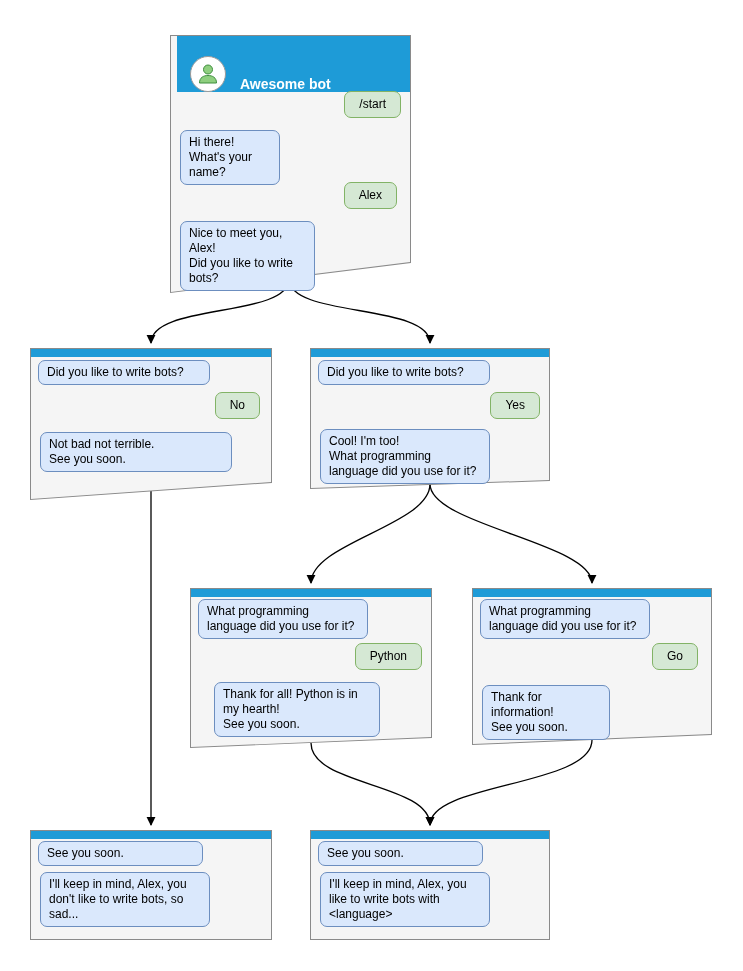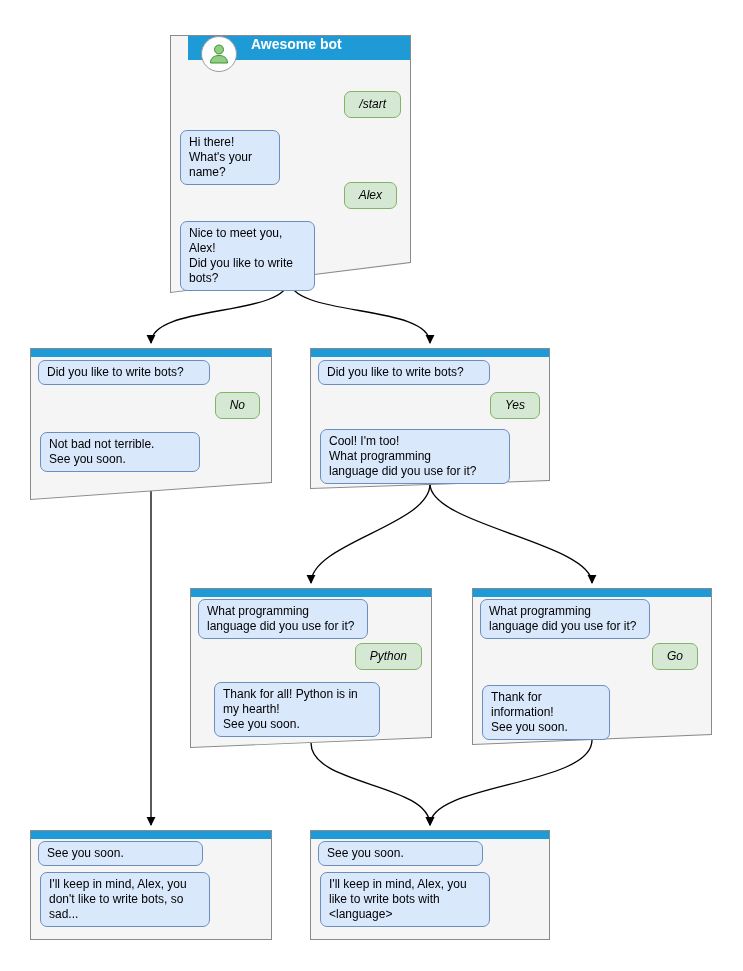--- a/index.html
+++ b/index.html
@@ -12,38 +12,38 @@
 
   .panel { position:absolute; }
   .shape { position:absolute; }
   .shape.border { inset:0; background:var(--panel-border,#8a8a8a); }
   .shape.fill { inset:1px; background:var(--panel-bg,#f5f5f5); }
   .cut-30 .shape { clip-path:polygon(0 0, 100% 0, 100% calc(100% - 30px), 0 100%); }
   .cut-17 .shape { clip-path:polygon(0 0, 100% 0, 100% calc(100% - 17px), 0 100%); }
   .cut-10 .shape { clip-path:polygon(0 0, 100% 0, 100% calc(100% - 10px), 0 100%); }
   .cut-8  .shape { clip-path:polygon(0 0, 100% 0, 100% calc(100% - 8px), 0 100%); }
 
-  .header { position:absolute; left:18px; right:1px; top:1px; height:24px;
-            background:var(--header-blue,#1e9bd7); display:flex; align-items:flex-start; }
+  .header { position:absolute; left:7px; right:1px; top:1px; height:56px;
+            background:var(--header-blue,#1e9bd7); display:flex; align-items:flex-end; }
   .strip  { position:absolute; left:1px; right:1px; top:1px; height:8px;
             background:var(--header-blue,#1e9bd7); }
 
   .avatar { width:36px; height:36px; border-radius:50%; background:#ffffff;
             border:1px solid #9a9a9a; margin-left:13px; display:flex;
             align-items:center; justify-content:center; flex:0 0 auto; }
   .avatar svg { width:24px; height:24px; }
   .title { color:#ffffff; font-weight:bold; font-size:14px; margin-left:14px; }
 
   .bubble { position:absolute; font-size:12px; line-height:15px; white-space:pre-line;
             border-radius:7px; color:#000; }
   .bubble.bot  { background:var(--bot-bubble-bg,#dae8fc);
                  border:1px solid var(--bot-bubble-border,#6c8ebf); padding:4px 8px; }
   .bubble.user { background:var(--user-bubble-bg,#d5e8d4);
                  border:1px solid var(--user-bubble-border,#82b366);
-                 padding:5px 14px; text-align:center;font-style:italic; }
+                 padding:5px 14px; text-align:center; }
 </style>
 </head>
 <body>
 
 <div class="canvas">
 
   <svg class="connectors" width="743" height="971">
     <defs>
       <marker id="ah" viewBox="0 0 10 10" refX="9" refY="5" markerWidth="7" markerHeight="7" orient="auto-start-reverse">
         <path d="M0,0 L10,5 L0,10 Z" fill="#000"></path>
@@ -77,31 +77,31 @@
     <div class="bubble bot" style="left:10px;top:186px;width:135px">Nice to meet you, Alex!
 Did you like to write bots?</div>
   </div>
 
   <div class="panel cut-17" style="left:30px;top:348px;width:242px;height:152px">
     <div class="shape border"></div>
     <div class="shape fill"></div>
     <div class="strip"></div>
     <div class="bubble bot" style="left:8px;top:12px;width:172px">Did you like to write bots?</div>
     <div class="bubble user" style="right:12px;top:44px">No</div>
-    <div class="bubble bot" style="left:10px;top:84px;width:160px">Not bad not terrible.
+    <div class="bubble bot" style="left:10px;top:84px;width:192px">Not bad not terrible.
 See you soon.</div>
   </div>
 
   <div class="panel cut-8" style="left:310px;top:348px;width:240px;height:141px">
     <div class="shape border"></div>
     <div class="shape fill"></div>
     <div class="strip"></div>
     <div class="bubble bot" style="left:8px;top:12px;width:172px">Did you like to write bots?</div>
     <div class="bubble user" style="right:10px;top:44px">Yes</div>
-    <div class="bubble bot" style="left:10px;top:81px;width:190px">Cool! I'm too!
+    <div class="bubble bot" style="left:10px;top:81px;width:170px">Cool! I'm too!
 What programming
 language did you use for it?</div>
   </div>
 
   <div class="panel cut-10" style="left:190px;top:588px;width:242px;height:160px">
     <div class="shape border"></div>
     <div class="shape fill"></div>
     <div class="strip"></div>
     <div class="bubble bot" style="left:8px;top:11px;width:170px">What programming
 language did you use for it?</div>

